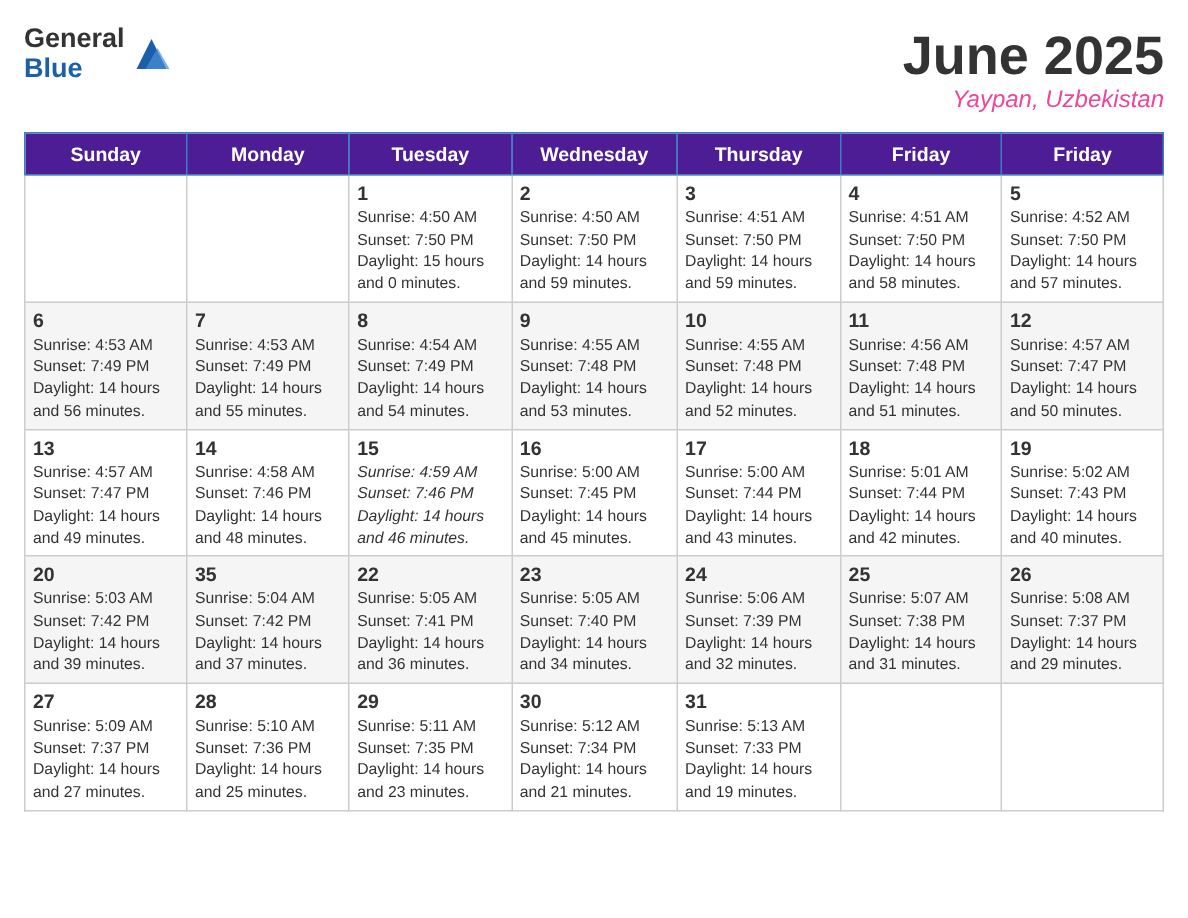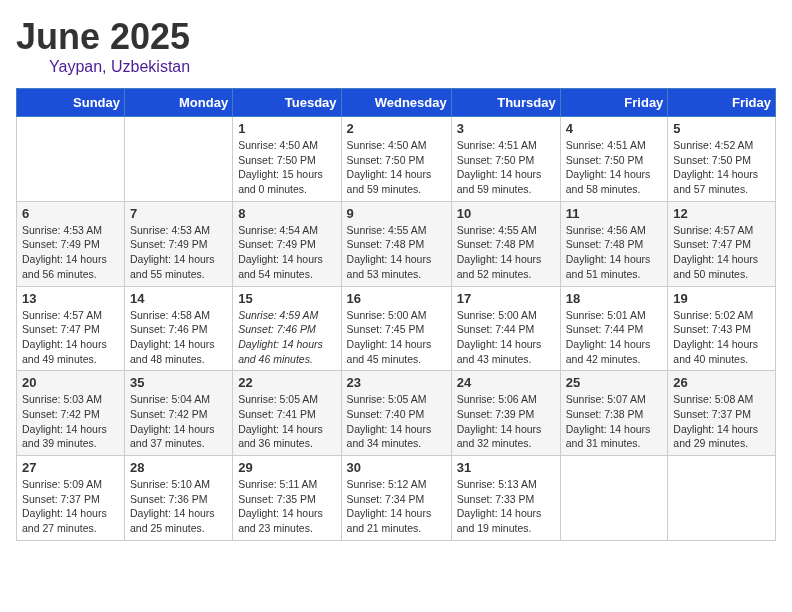--- a/index.html
+++ b/index.html
@@ -43,34 +43,35 @@
     .title-block {
       text-align: right;
     }
     .month-title {
       font-size: 36px;
       font-weight: bold;
       color: #333;
     }
     .location-title {
       font-size: 16px;
-      color: #4c1d95;
+      color: #ec4899;
+      font-style: italic;
     }
     .calendar {
       width: 100%;
       border-collapse: collapse;
       border: 1px solid #ccc;
     }
     .calendar th {
-      background-color: #1d4ed8;
+      background-color: #4c1d95;
       color: #fff;
       font-size: 13px;
       font-weight: bold;
       padding: 6px 4px;
-      text-align: right;
+      text-align: center;
       border: 1px solid #3a7fc1;
     }
     .calendar td {
       vertical-align: top;
       border: 1px solid #ccc;
       padding: 4px 5px;
       width: 113px;
       min-height: 80px;
       background: #fff;
       font-size: 11px;
@@ -91,20 +92,30 @@
       line-height: 1.4;
     }
     .empty-cell {
       background: #f9f9f9;
     }
   </style>
 </head>
 <body>
 
 <div class="header">
+  <div class="logo">
+    <div class="logo-text">
+      <span class="logo-general">General</span>
+      <span class="logo-blue">Blue</span>
+    </div>
+    <svg class="logo-icon" viewBox="0 0 28 28" xmlns="http://www.w3.org/2000/svg">
+      <polygon points="4,24 14,4 24,24" fill="#1a5fa8"></polygon>
+      <polygon points="10,24 18,10 26,24" fill="#4a90d9" opacity="0.7"></polygon>
+    </svg>
+  </div>
   <div class="title-block">
     <div class="month-title">June 2025</div>
     <div class="location-title">Yaypan, Uzbekistan</div>
   </div>
 </div>
 
 <table class="calendar">
   <thead>
     <tr>
     <th>Sunday</th>

